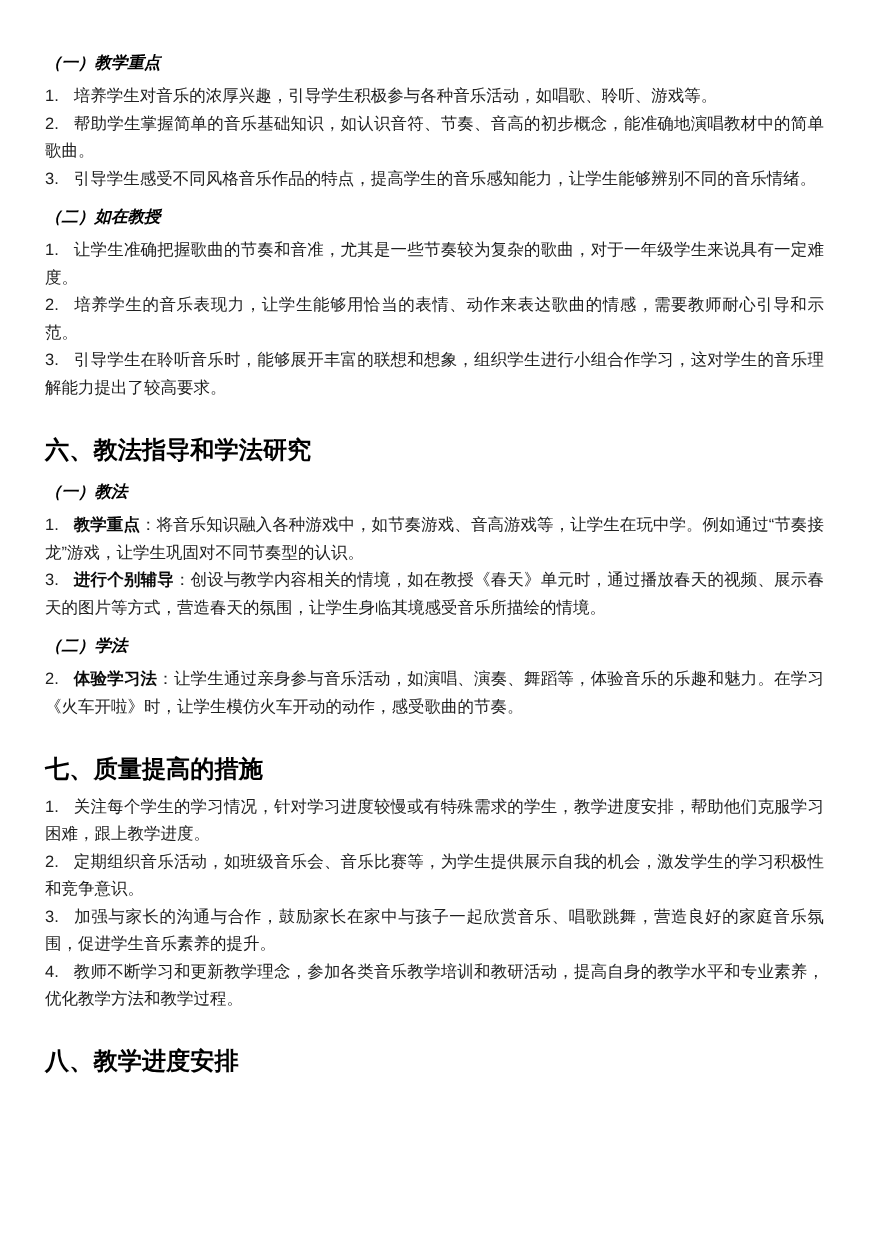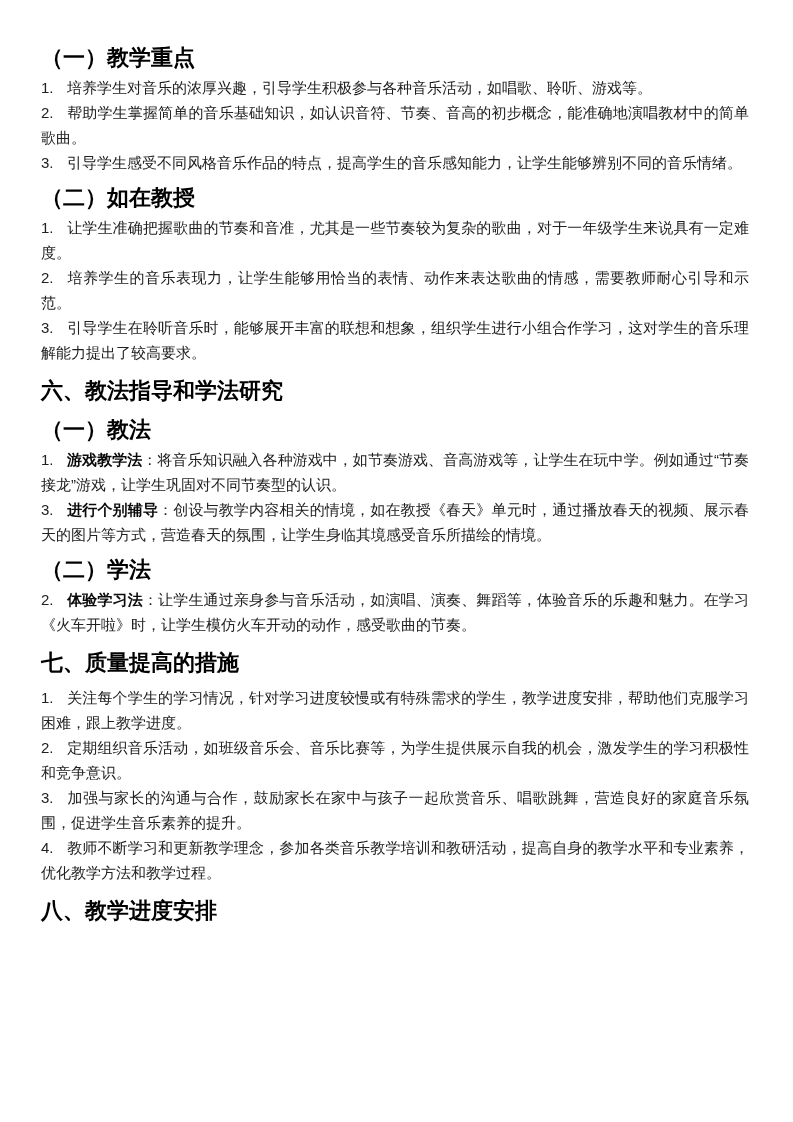--- a/index.html
+++ b/index.html
@@ -16,28 +16,29 @@
     padding: 35px 44px 0 41px;
     overflow: hidden;
     background: #ffffff;
     color: #202020;
   }
   .h1 {
     font-size: 22px;
     line-height: 32px;
     font-weight: bold;
     color: #000000;
-    margin: 10px 0 6px 0;
+    margin: 28px 0 6px 0;
   }
   .h2 {
-    font-size: 22px;
+    font-size: 15px;
     line-height: 30px;
     font-weight: bold;
     color: #000000;
     margin: 8px 0 2px 0;
+    font-style: italic;
   }
   p.item {
     margin: 0;
     font-size: 15px;
     line-height: 25px;
     text-align: justify;
     color: #202020;
   }
   .num {
     display: inline-block;
@@ -62,21 +63,21 @@
   <h2 class="h2">（二）如在教授</h2>
 
   <p class="item"><span class="num">1.</span><span class="txt">让学生准确把握歌曲的节奏和音准，尤其是一些节奏较为复杂的歌曲，对于一年级学生来说具有一定难度。</span></p>
   <p class="item"><span class="num">2.</span><span class="txt">培养学生的音乐表现力，让学生能够用恰当的表情、动作来表达歌曲的情感，需要教师耐心引导和示范。</span></p>
   <p class="item"><span class="num">3.</span><span class="txt">引导学生在聆听音乐时，能够展开丰富的联想和想象，组织学生进行小组合作学习，这对学生的音乐理解能力提出了较高要求。</span></p>
 
   <h1 class="h1">六、教法指导和学法研究</h1>
 
   <h2 class="h2">（一）教法</h2>
 
-  <p class="item"><span class="num">1.</span><b class="lbl">游戏教学法</b><span class="txt">：将音乐知识融入各种游戏中，如节奏游戏、音高游戏等，让学生在玩中学。例如通过“节奏接龙”游戏，让学生巩固对不同节奏型的认识。</span></p>
+  <p class="item"><span class="num">1.</span><b class="lbl">教学重点</b><span class="txt">：将音乐知识融入各种游戏中，如节奏游戏、音高游戏等，让学生在玩中学。例如通过“节奏接龙”游戏，让学生巩固对不同节奏型的认识。</span></p>
   <p class="item"><span class="num">3.</span><b class="lbl">进行个别辅导</b><span class="txt">：创设与教学内容相关的情境，如在教授《春天》单元时，通过播放春天的视频、展示春天的图片等方式，营造春天的氛围，让学生身临其境感受音乐所描绘的情境。</span></p>
 
   <h2 class="h2">（二）学法</h2>
 
   <p class="item"><span class="num">2.</span><b class="lbl">体验学习法</b><span class="txt">：让学生通过亲身参与音乐活动，如演唱、演奏、舞蹈等，体验音乐的乐趣和魅力。在学习《火车开啦》时，让学生模仿火车开动的动作，感受歌曲的节奏。</span></p>
 
   <h1 class="h1">七、质量提高的措施</h1>
 
   <p class="item"><span class="num">1.</span><span class="txt">关注每个学生的学习情况，针对学习进度较慢或有特殊需求的学生，教学进度安排，帮助他们克服学习困难，跟上教学进度。</span></p>
   <p class="item"><span class="num">2.</span><span class="txt">定期组织音乐活动，如班级音乐会、音乐比赛等，为学生提供展示自我的机会，激发学生的学习积极性和竞争意识。</span></p>

